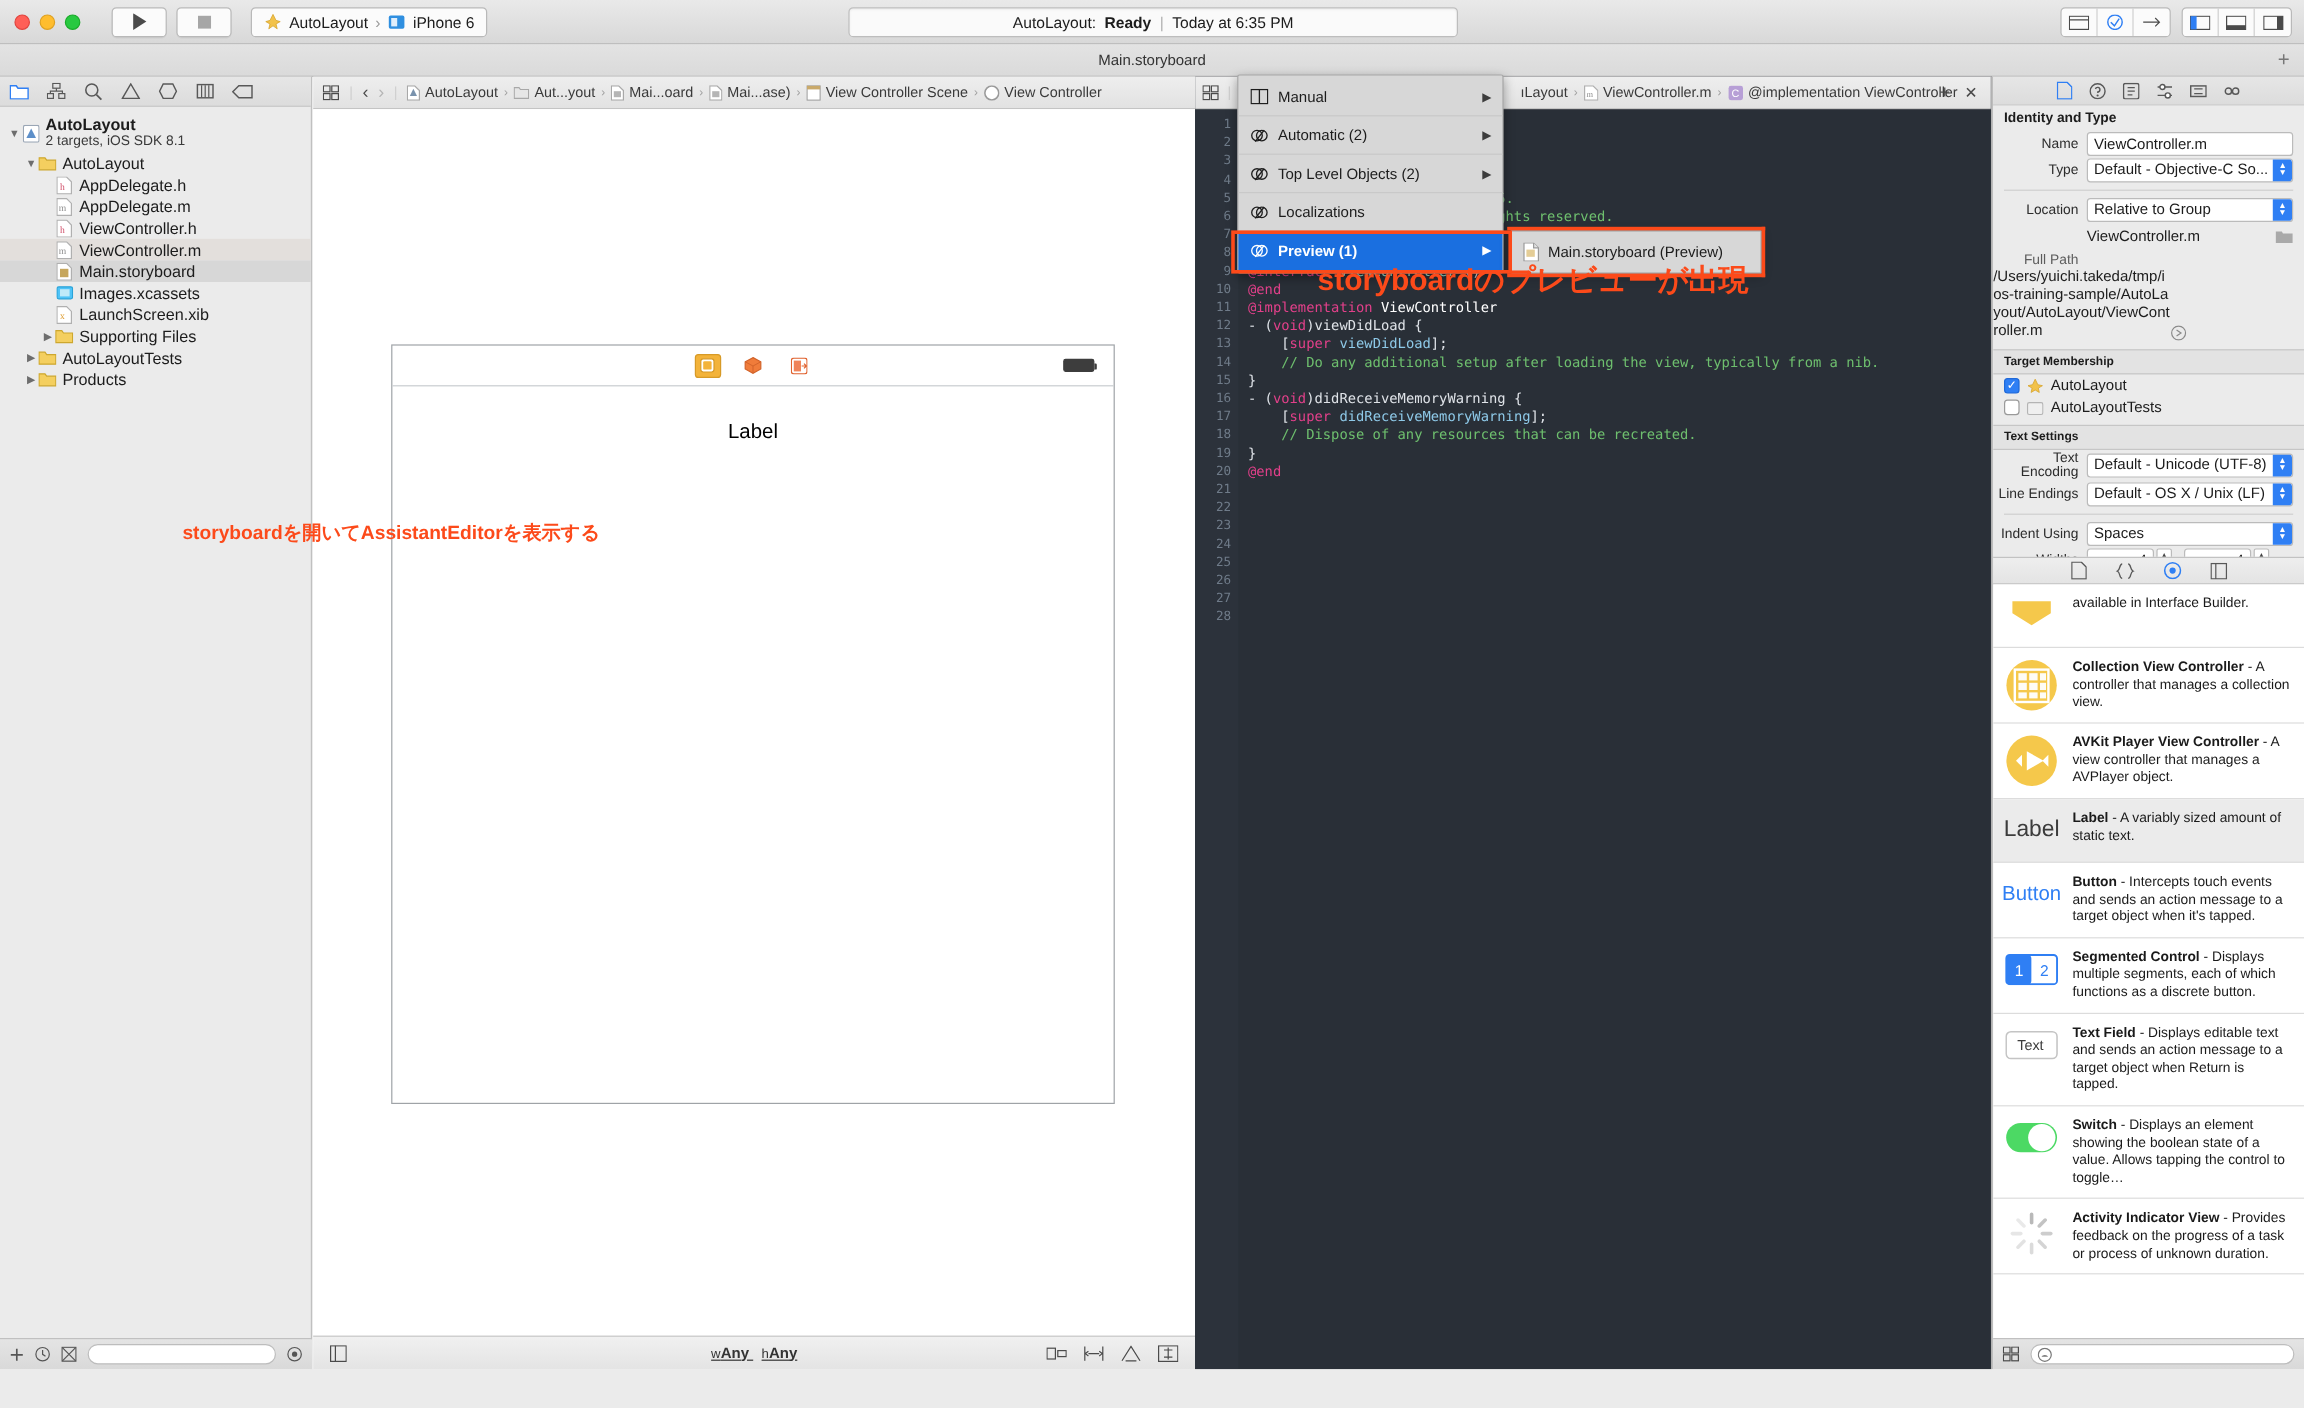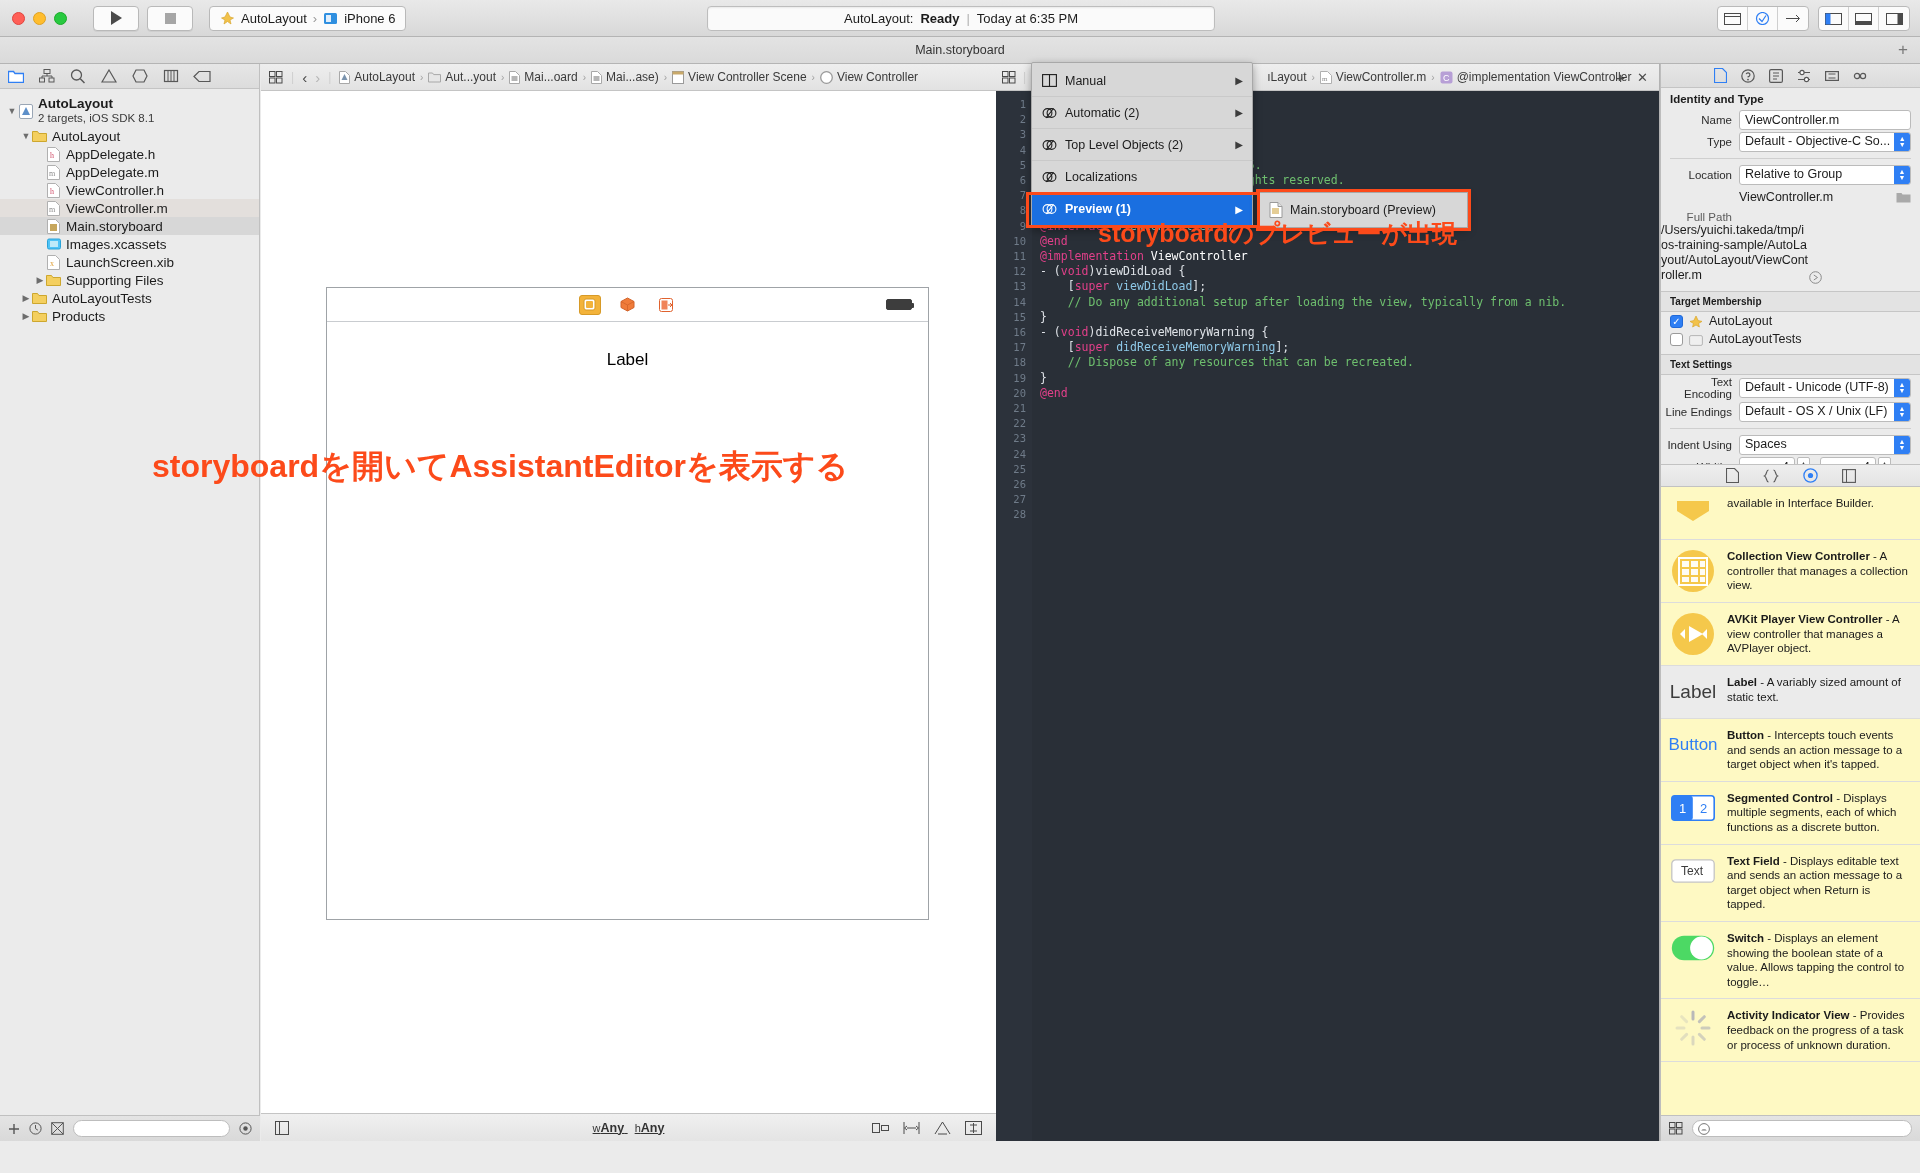--- a/index.html
+++ b/index.html
@@ -191,37 +191,37 @@
   .divider{ height:1px; background:#cfcfcf; margin:5px 9px; }
   .sect-hd{ background:#e3e3e3; border-top:1px solid #c6c6c6; border-bottom:1px solid #c6c6c6;
     font-weight:bold; font-size:10px; padding:4px 9px; }
   .chkrow{display:flex;align-items:center;gap:6px; padding:2px 9px; font-size:12.5px;}
   .chk{width:13px;height:13px;border:1px solid #9a9a9a;border-radius:3px;background:#fff;flex:none;
     display:flex;align-items:center;justify-content:center;}
   .chk.on{background:#2f7ff4;border-color:#2069d8;color:#fff;font-size:10px;}
   #lib-tabs{ position:absolute; top:400px; left:0;right:0; height:23px; background:linear-gradient(#eeeeee,#e4e4e4);
     border-top:1px solid #c2c2c2; border-bottom:1px solid #c2c2c2;
     display:flex;align-items:center;justify-content:center;gap:24px;}
-  #lib-list{ position:absolute; top:423px; left:0;right:0; bottom:26px; overflow:hidden; background:#fef9c3;}
+  #lib-list{ position:absolute; top:423px; left:0;right:0; bottom:26px; overflow:hidden; background:#ffffff;}
   .lib-item{ display:flex; gap:10px; padding:9px 10px 9px 8px; border-bottom:1px solid #dcdcdc; align-items:flex-start;}
   .lib-item.sel{ background:#ebebeb; }
   .lib-ic{ width:48px; flex:none; display:flex; align-items:center; justify-content:center; min-height:34px;}
   .lib-tx{ font-size:11.5px; line-height:14.6px; color:#1a1a1a;}
   .lib-tx b{font-weight:bold;}
   #lib-bottom{ position:absolute; bottom:0;left:0;right:0;height:26px; background:linear-gradient(#e4e4e4,#d9d9d9);
     border-top:1px solid #c0c0c0; display:flex;align-items:center;gap:9px;padding:0 8px;}
   #lib-filter{flex:1;height:17px;background:#fff;border:1px solid #bdbdbd;border-radius:9px;display:flex;align-items:center;padding-left:5px;}
   
   #bottombar{
     position:absolute; left:0; bottom:0; width:1920px; height:32px;
     background:#ebebeb;
   }
   
   .anno{ position:absolute; color:#fc4a1a; font-weight:bold; z-index:60; white-space:nowrap;}
-  #anno1{ left:152px; top:434px; font-size:32px;margin-top:11px; }
+  #anno1{ left:152px; top:434px; font-size:16px; }
   #anno2{ left:1098px; top:217px; font-size:25px; }
   svg{display:block;}
 </style>
 </head>
 <body>
 
 <div id="titlebar">
   <div class="traffic">
     <div class="tl r"></div>
     <div class="tl y"></div>

